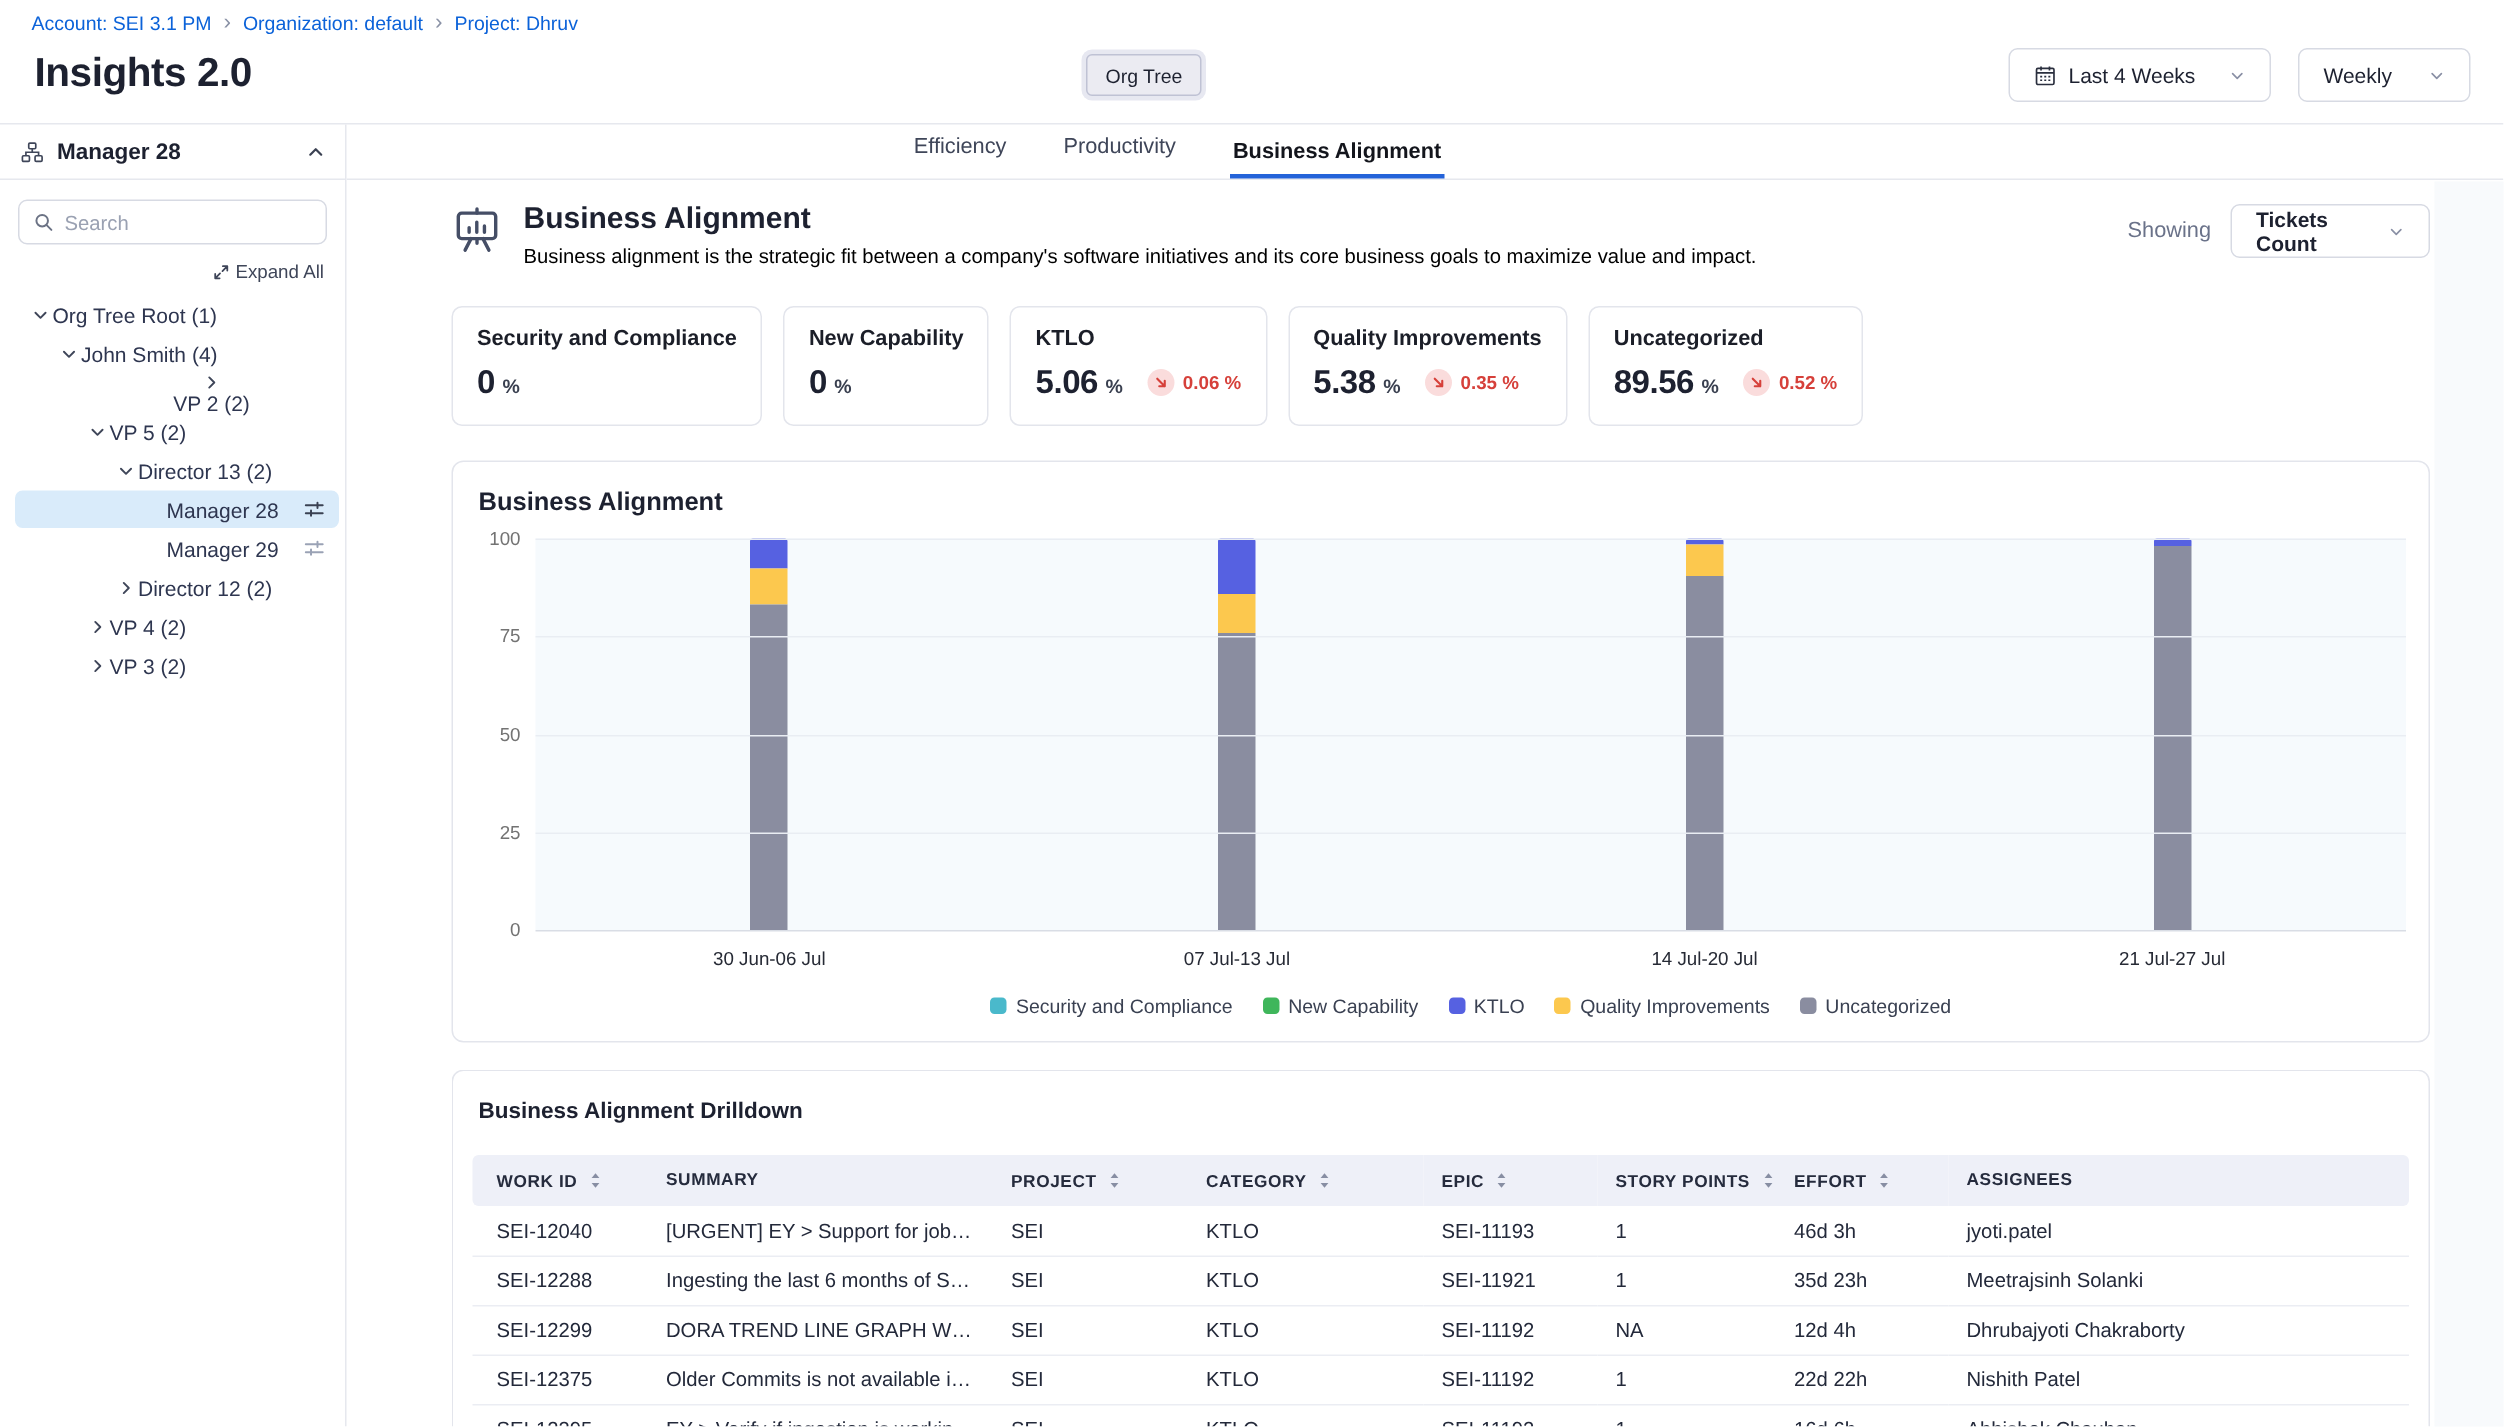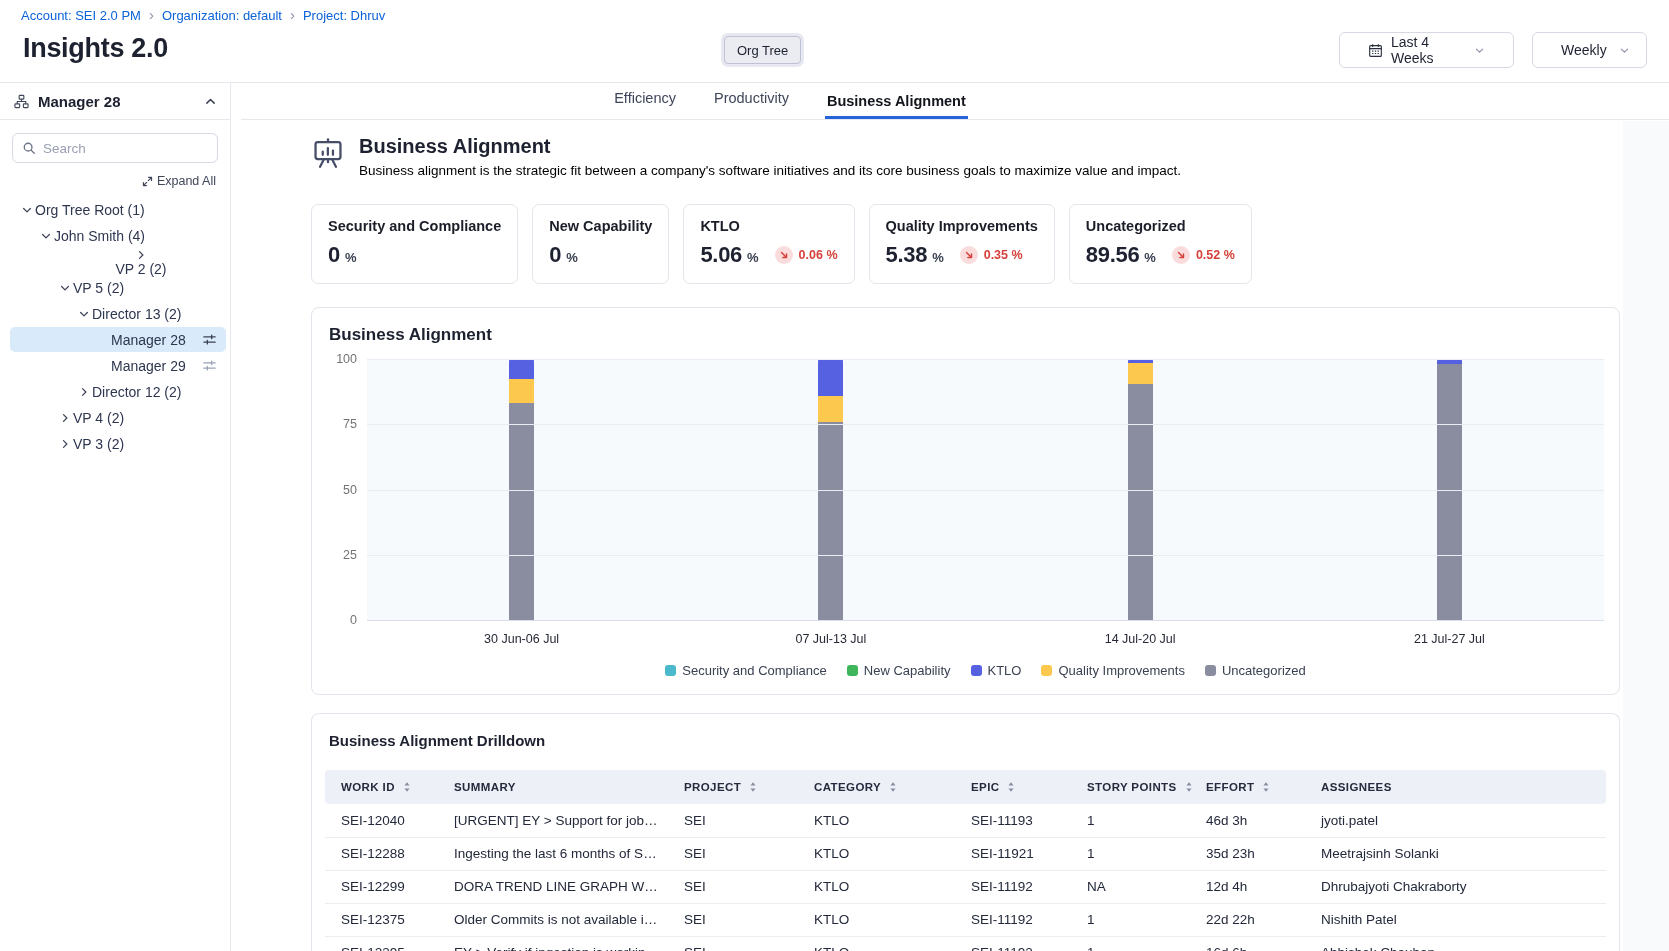--- a/index.html
+++ b/index.html
@@ -10,29 +10,29 @@
   .app-header { height:83px; border-bottom:1px solid #e6e8ee; position:relative; }
   .breadcrumb { position:absolute; top:8px; left:21px; display:flex; gap:8px; align-items:center; font-size:13px; }
   .breadcrumb a { color:#0b62d9; text-decoration:none; font-weight:500; cursor:pointer; }
   .crumb-sep { color:#8a92a6; font-size:15px; line-height:1; transform:translateY(-1px); }
   .page-title { position:absolute; top:33px; left:23px; font-size:27px; font-weight:700; letter-spacing:-0.3px; }
   .orgtree-btn { position:absolute; top:36px; left:724px; height:28px; padding:0 12px; font-size:13px; font-weight:500;
     color:#1d2130; background:#ebebf2; border:1px solid #bfc2d4; border-radius:4px;
     box-shadow:0 0 0 3px #e7e8f1; cursor:pointer; font-family:inherit; }
   .header-controls { position:absolute; top:32px; right:22px; display:flex; gap:18px; }
   .select { height:36px; border:1px solid #d7dae3; border-radius:6px; display:flex; align-items:center;
-    padding:0 28px; font-size:14px; background:#fff; cursor:pointer; }
+    padding:0 16px; font-size:14px; background:#fff; cursor:pointer; }
   .select .lbl { flex:1; }
   .select .chev { color:#8a90a5; display:flex; margin-left:12px; }
   .select .cal { display:flex; margin-right:8px; color:#2a2f3e; }
   .sel-range { width:175px; }
   .sel-gran  { width:115px; }
 
   
-  .app-body { display:flex; height:868px;gap:10px; }
+  .app-body { display:flex; height:868px; }
   .right-gutter { position:absolute; right:0; top:121px; bottom:0; width:46px; background:#f8fafc; }
 
   
   .sidebar { width:231px; flex:none; border-right:1px solid #e6e8ee; display:flex; flex-direction:column; }
   .sidebar-header { height:37px; flex:none; border-bottom:1px solid #e6e8ee; display:flex; align-items:center; padding:0 13px; gap:8px; }
   .sidebar-header .s-title { font-size:15px; font-weight:700; flex:1; }
   .collapse-btn { color:#3a4152; display:flex; cursor:pointer; }
   .search-box { margin:13px 12px 0; height:30px; border:1px solid #d7dae3; border-radius:6px;
     display:flex; align-items:center; padding:0 9px; gap:7px; color:#6c7385; }
   .search-box input { border:none; outline:none; font-size:13.5px; width:100%; color:#1d2130; font-family:inherit; background:transparent; }
@@ -102,21 +102,21 @@
   tbody td { height:33px; padding:0 12px; border-bottom:1px solid #ebedf3; white-space:nowrap;
     overflow:hidden; text-overflow:ellipsis; }
   tbody td:first-child { padding-left:16px; }
   tbody tr { cursor:pointer; }
 </style>
 </head>
 <body>
 
 <div class="app-header">
   <div class="breadcrumb">
-      <a>Account: SEI 2.0 PM</a>
+      <a>Account: SEI 3.1 PM</a>
       <span class="crumb-sep">›</span>
       <a>Organization: default</a>
       <span class="crumb-sep">›</span>
       <a>Project: Dhruv</a>
     </div>
   <div class="page-title">Insights 2.0</div>
   <button class="orgtree-btn">Org Tree</button>
   <div class="header-controls">
     <div class="select sel-range">
       <span class="cal">
@@ -277,20 +277,31 @@
       <div class="section-header">
         <div class="section-left">
           <span class="ba-icon"><svg width="34" height="34" viewBox="0 0 24 24" fill="none" stroke="currentColor" stroke-width="1.6" stroke-linecap="round" stroke-linejoin="round">
                 <path d="M12 1.6v2"></path>
                 <rect x="3.2" y="3.6" width="17.6" height="12" rx="1.6"></rect>
                 <path d="M8.3 12.6v-2.2M11.9 12.6V7.8M15.5 12.6V9.6M9.2 15.6L6.4 21M14.8 15.6L17.6 21M12 15.6v2.2"></path>
               </svg></span>
           <div>
             <div class="section-title">Business Alignment</div>
             <div class="section-desc">Business alignment is the strategic fit between a company's software initiatives and its core business goals to maximize value and impact.</div>
+          </div>
+        </div>
+        <div class="showing">
+          <span>Showing</span>
+          <div class="select">
+            <span class="lbl">Tickets Count</span>
+            <span class="chev">
+                <svg width="11" height="11" viewBox="0 0 16 16">
+                  <path d="M3.5 6l4.5 4.5L12.5 6" fill="none" stroke="currentColor" stroke-width="1.6" stroke-linecap="round" stroke-linejoin="round"></path>
+                </svg>
+              </span>
           </div>
         </div>
       </div>
 
       <div class="kpi-row">
           <div class="kpi-card">
             <div class="kpi-label">Security and Compliance</div>
             <div class="kpi-value-row">
               <span class="kpi-value">0</span>
               <span class="kpi-unit">%</span>

